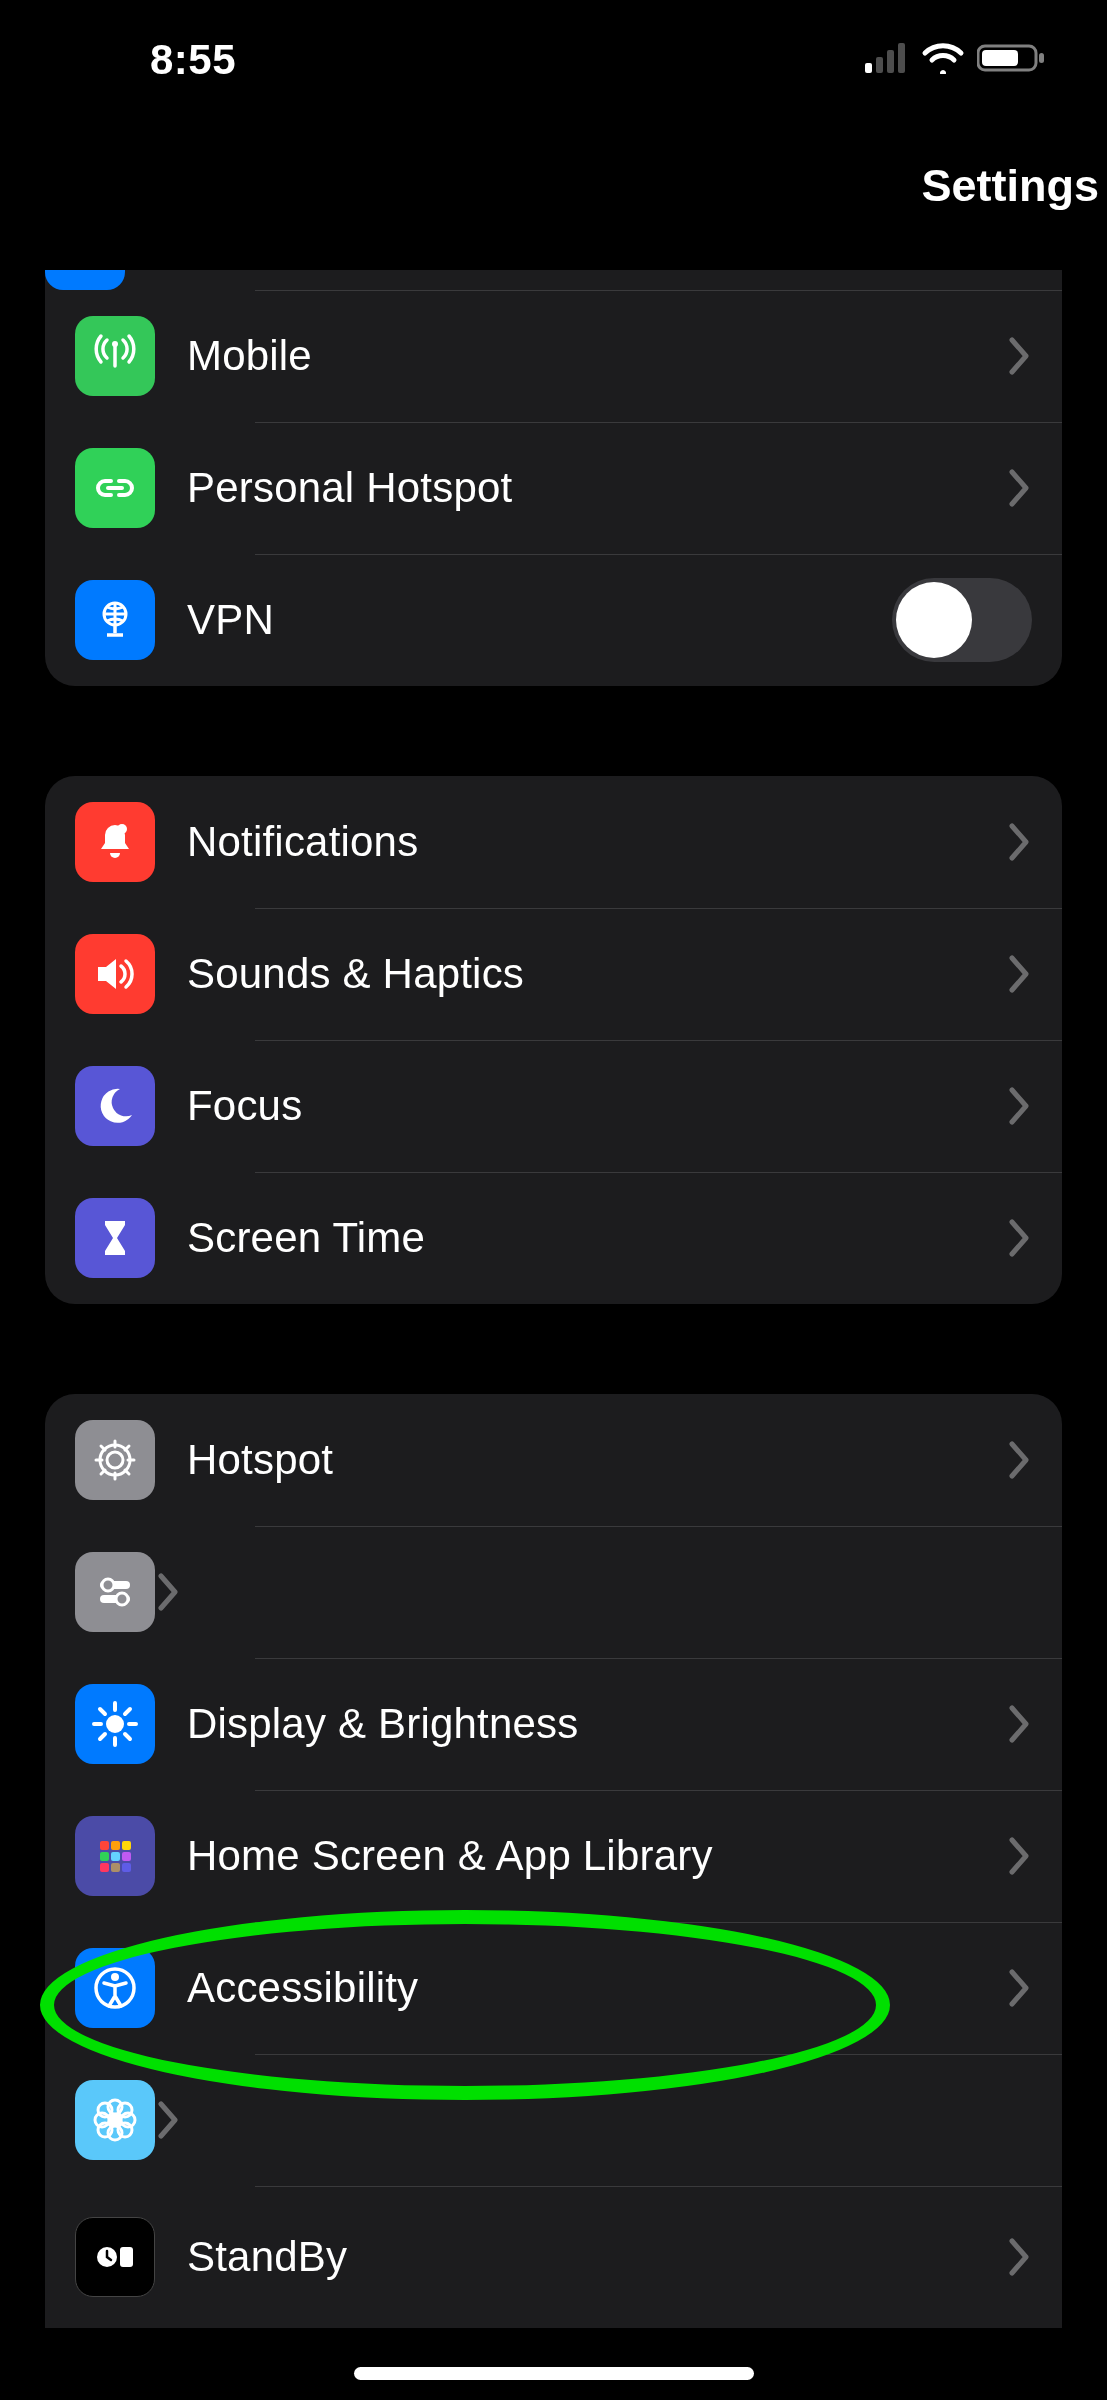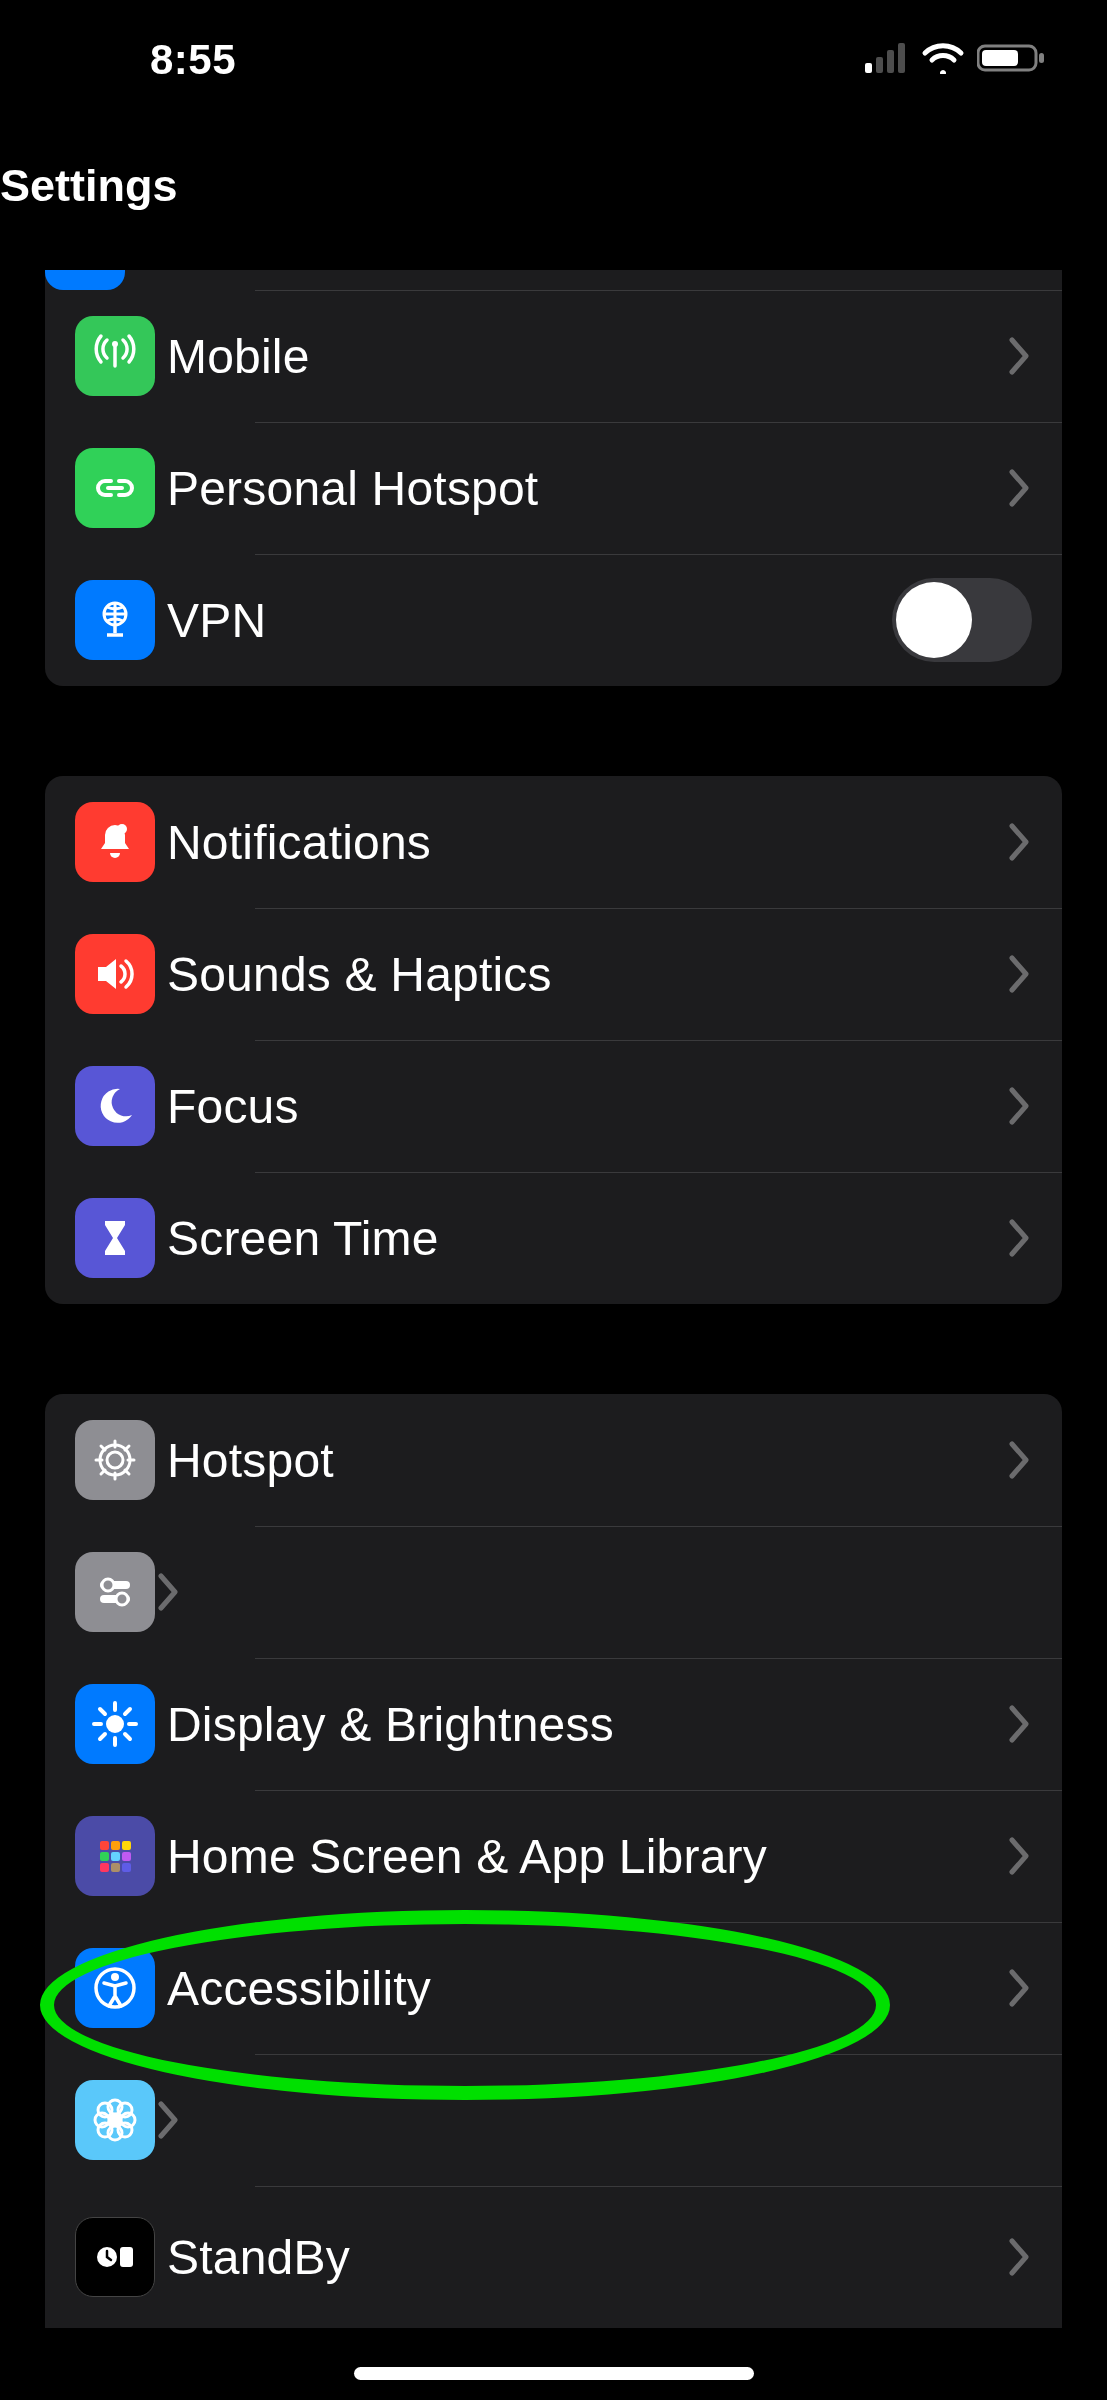--- a/index.html
+++ b/index.html
@@ -5,40 +5,40 @@
   * { margin:0; padding:0; box-sizing:border-box; -webkit-font-smoothing:antialiased; }
   html,body { width:1107px; height:2400px; background:#000; font-family:-apple-system,"SF Pro Text","Helvetica Neue",Arial,sans-serif; color:#fff; overflow:hidden; }
   .screen { width:1107px; height:2400px; position:relative; background:#000; }
 
   
   .status-bar { position:absolute; top:0; left:0; right:0; height:120px; display:flex; align-items:center; justify-content:space-between; padding:0 60px 0 150px; }
   .status-time { font-size:42px; font-weight:600; letter-spacing:0.5px; }
   .status-icons { display:flex; align-items:center; gap:12px; }
 
   
-  .nav-header { position:absolute; top:160px; left:0; right:8px; text-align:left; }
+  .nav-header { position:absolute; top:160px; left:0; right:8px; text-align:right; }
   .nav-title  { font-size:45px; font-weight:600; }
 
   
   .content { position:absolute; top:270px; left:0; right:0; bottom:0; overflow:hidden; }
-  .section { background:#1c1c1e; margin:0 45px 90px 45px; border-radius:18px; overflow:hidden; }
+  .section { background:#1c1c1e; margin:0 45px 90px 45px; border-radius:30px; overflow:hidden; }
   .section.first-partial { border-top-left-radius:0; border-top-right-radius:0; margin-top:0; }
   .section.last-partial { margin-bottom:0; border-bottom-left-radius:0; border-bottom-right-radius:0;}
 
   .row { display:flex; align-items:center; height:132px; padding:0 30px 0 30px; position:relative; }
   .row + .row::before { content:""; position:absolute; top:0; left:210px; right:0; height:1px; background:#3a3a3c; }
 
   
   .row.stub { height:20px; padding:0; }
   .row.stub .icon-wrap { width:80px; height:20px; border-radius:0 0 18px 18px; margin-left:0; }
   .row.stub::after{content:none;}
 
   .icon-wrap { width:80px; height:80px; border-radius:18px; display:flex; align-items:center; justify-content:center; flex-shrink:0; }
   .icon-wrap svg { width:50px; height:50px; }
-  .row-label { font-size:48px; font-weight:400; margin-left:12px; flex:1; letter-spacing:0.2px;}
+  .row-label { font-size:42px; font-weight:400; margin-left:32px; flex:1; letter-spacing:0.2px;}
   .chevron { width:26px; height:40px; flex-shrink:0; opacity:0.35; }
   .chevron svg{width:100%;height:100%;}
 
   
   .toggle { width:140px; height:84px; border-radius:42px; background:#39393d; position:relative; flex-shrink:0;}
   .toggle .knob{ position:absolute; top:4px; left:4px; width:76px; height:76px; border-radius:50%; background:#fff;}
 
   
   .bg-blue      { background:#007aff; }
   .bg-green     { background:#34c759; }

